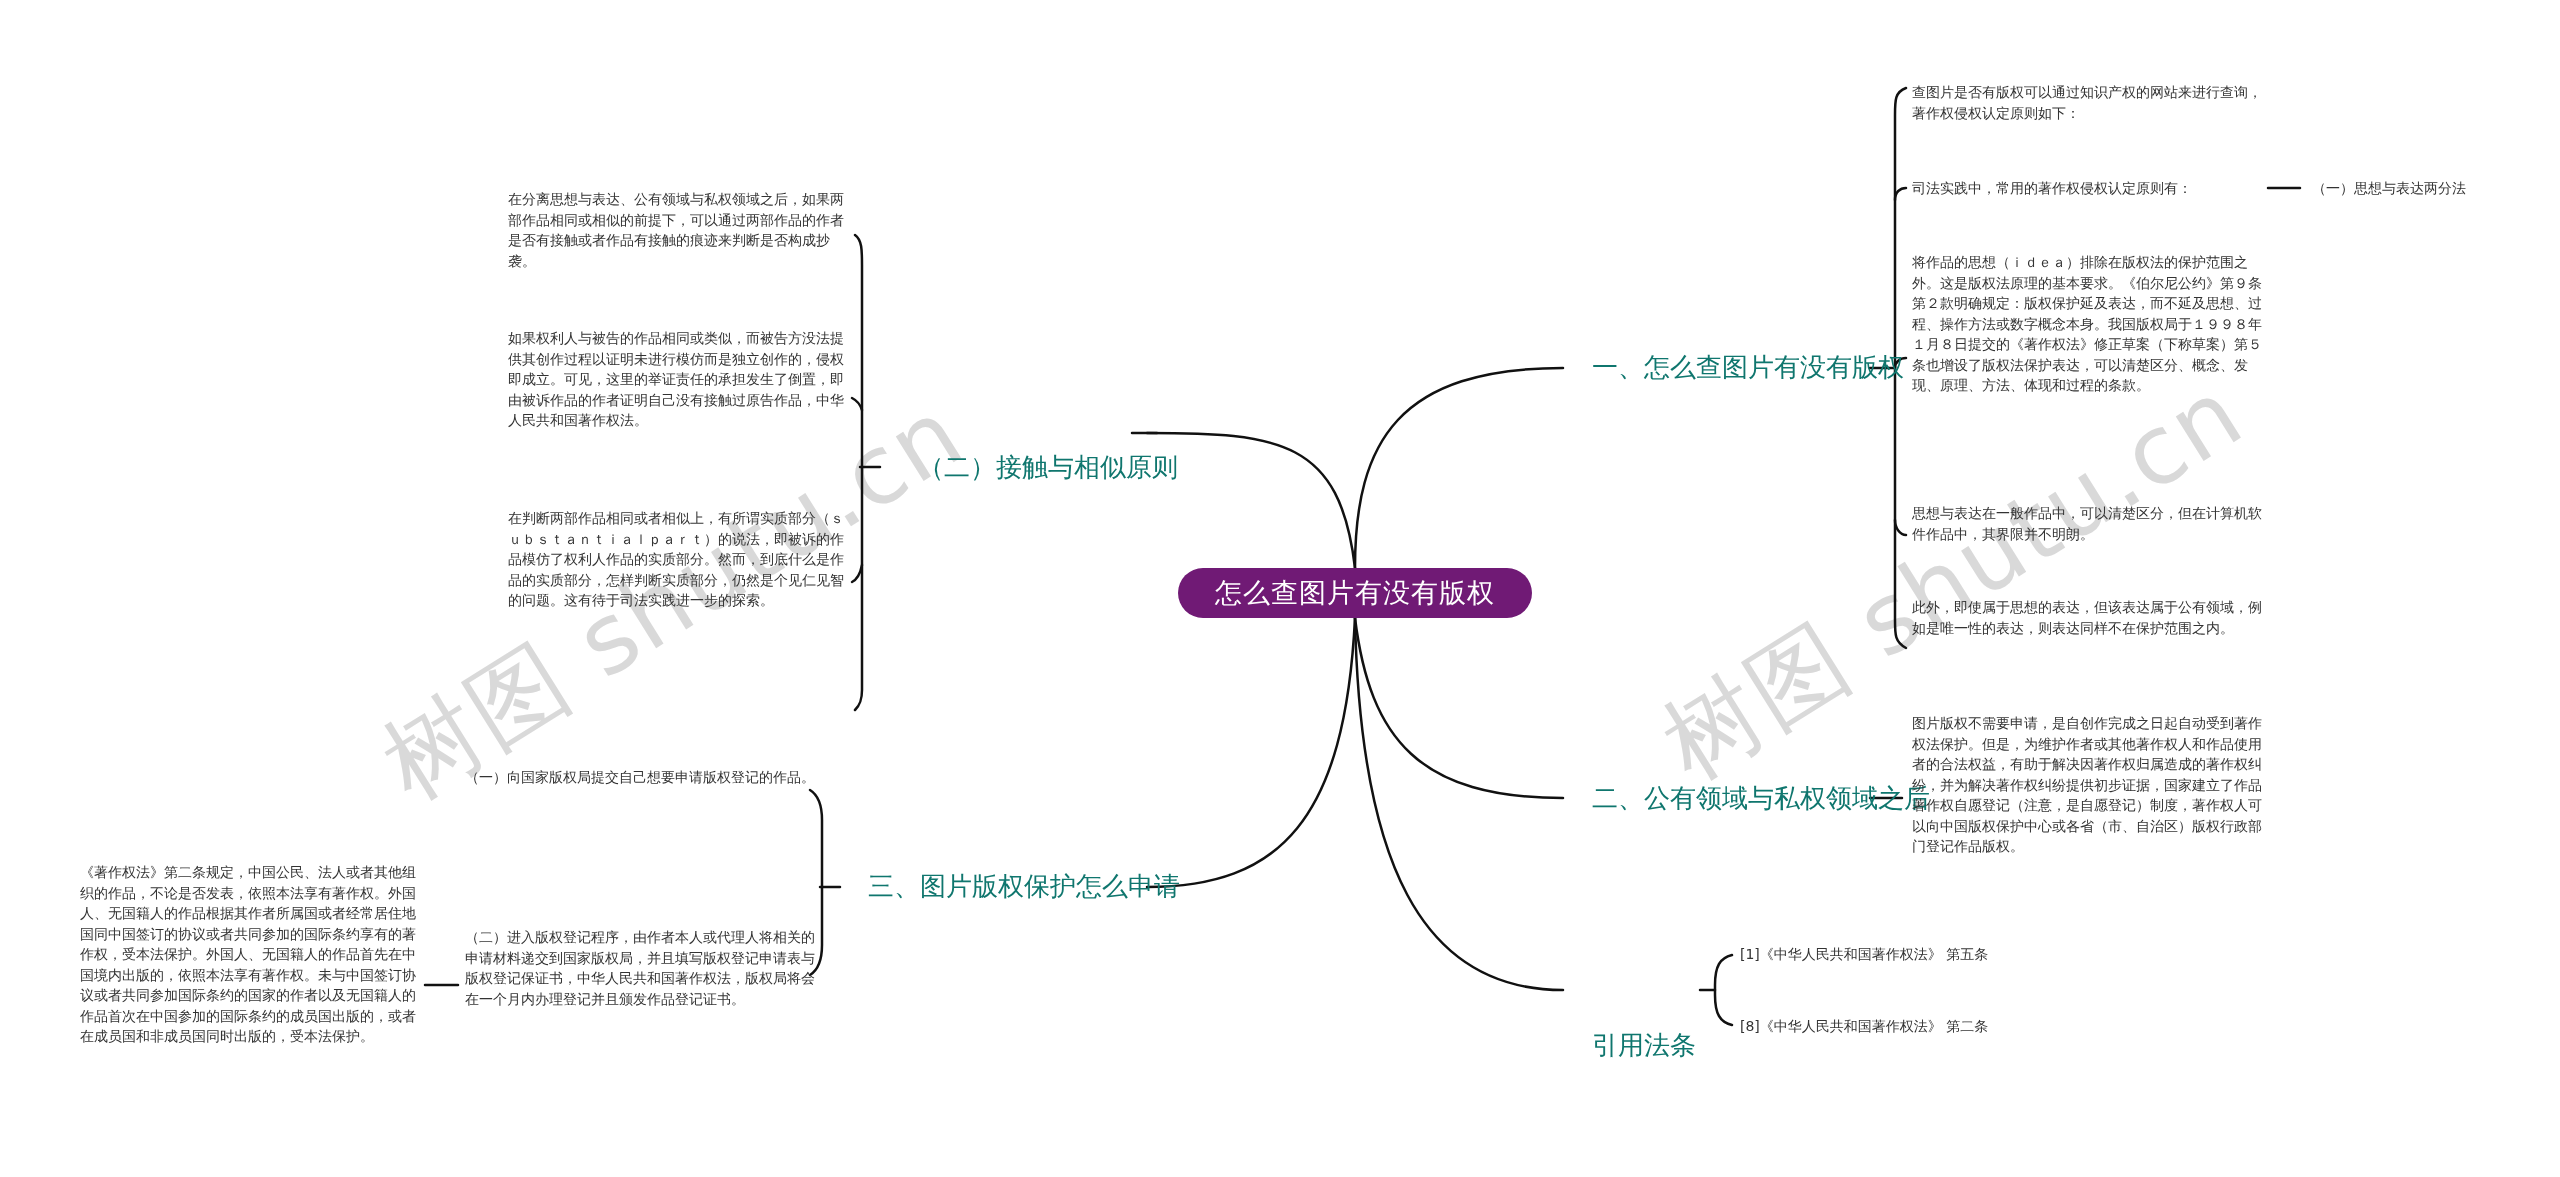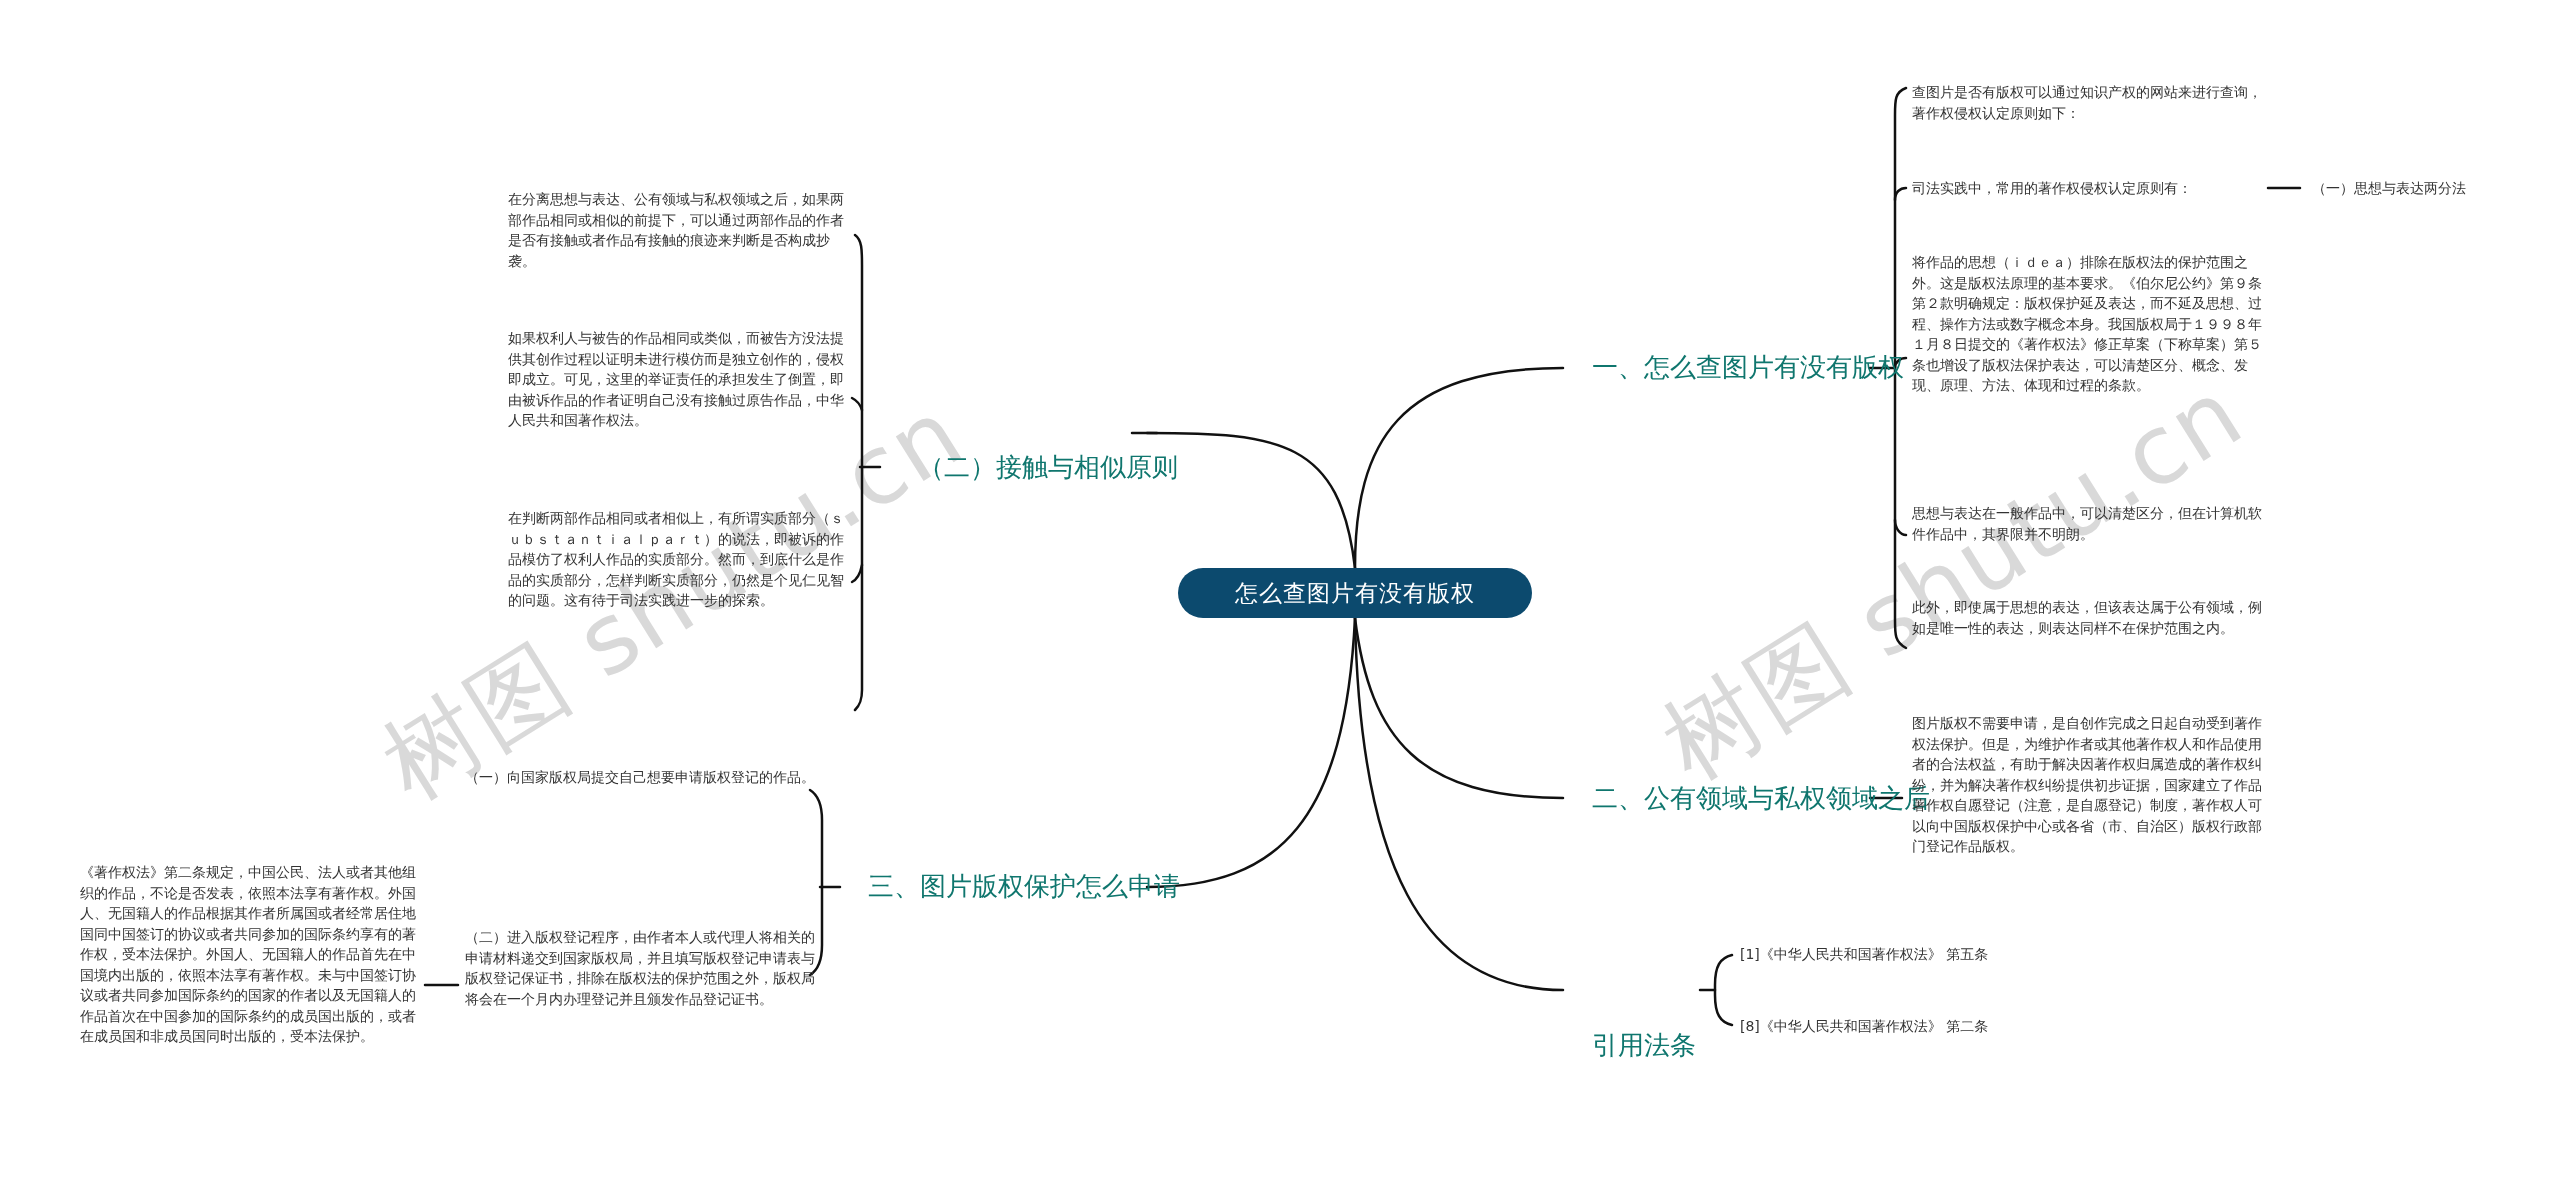--- a/index.html
+++ b/index.html
@@ -11,23 +11,23 @@
   }
   #links { position: absolute; left: 0; top: 0; width: 2560px; height: 1177px; pointer-events: none; }
   #links path { fill: none; stroke: #111111; stroke-width: 2.5; stroke-linecap: round; }
   .watermark {
     position: absolute; font-size: 96px; color: rgba(170,170,170,0.45);
     font-family: "DejaVu Sans", sans-serif; white-space: nowrap;
     transform-origin: left top; pointer-events: none; letter-spacing: 2px;
   }
   .root {
     position: absolute; left: 1178px; top: 568px; width: 354px; height: 50px;
-    background: #0c4a6e; color: #ffffff; border-radius: 25px;
+    background: #701a75; color: #ffffff; border-radius: 25px;
     display: flex; align-items: center; justify-content: center;
-    font-size: 23px; letter-spacing: 1px;
+    font-size: 27px; letter-spacing: 1px;
   }
   .branch { position: absolute; font-size: 26px; color: #0f766e; white-space: nowrap; line-height: 26px; }
   .leaf { position: absolute; font-size: 14px; line-height: 20.5px; color: #333; }
   .leaf.nowrap { white-space: nowrap; }
 </style>
 </head>
 <body>
 
 <div class="watermark" style="left:360px; top:720px; transform: rotate(-32deg);">树图 shutu.cn</div>
 <div class="watermark" style="left:1640px; top:700px; transform: rotate(-32deg);">树图 shutu.cn</div>
@@ -81,14 +81,14 @@
 <div class="leaf nowrap" style="left:1740px; top:944px;">[1]《中华人民共和国著作权法》 第五条</div>
 <div class="leaf nowrap" style="left:1740px; top:1016px;">[8]《中华人民共和国著作权法》 第二条</div>
 
 <div class="branch" style="left:918px; top:454px;">（二）接触与相似原则</div>
 <div class="leaf" style="left:508px; top:189px; width:345px;">在分离思想与表达、公有领域与私权领域之后，如果两部作品相同或相似的前提下，可以通过两部作品的作者是否有接触或者作品有接触的痕迹来判断是否构成抄袭。</div>
 <div class="leaf" style="left:508px; top:328px; width:345px;">如果权利人与被告的作品相同或类似，而被告方没法提供其创作过程以证明未进行模仿而是独立创作的，侵权即成立。可见，这里的举证责任的承担发生了倒置，即由被诉作品的作者证明自己没有接触过原告作品，中华人民共和国著作权法。</div>
 <div class="leaf" style="left:508px; top:508px; width:345px;">在判断两部作品相同或者相似上，有所谓实质部分（ｓｕｂｓｔａｎｔｉａｌｐａｒｔ）的说法，即被诉的作品模仿了权利人作品的实质部分。然而，到底什么是作品的实质部分，怎样判断实质部分，仍然是个见仁见智的问题。这有待于司法实践进一步的探索。</div>
 
 <div class="branch" style="left:868px; top:874px;font-family:Liberation Serif, serif;">三、图片版权保护怎么申请</div>
 <div class="leaf" style="left:465px; top:767px; width:355px;">（一）向国家版权局提交自己想要申请版权登记的作品。</div>
-<div class="leaf" style="left:465px; top:927px; width:355px;">（二）进入版权登记程序，由作者本人或代理人将相关的申请材料递交到国家版权局，并且填写版权登记申请表与版权登记保证书，排除在版权法的保护范围之外，版权局将会在一个月内办理登记并且颁发作品登记证书。</div>
+<div class="leaf" style="left:465px; top:927px; width:355px;">（二）进入版权登记程序，由作者本人或代理人将相关的申请材料递交到国家版权局，并且填写版权登记申请表与版权登记保证书，中华人民共和国著作权法，版权局将会在一个月内办理登记并且颁发作品登记证书。</div>
 <div class="leaf" style="left:80px; top:862px; width:345px;">《著作权法》第二条规定，中国公民、法人或者其他组织的作品，不论是否发表，依照本法享有著作权。外国人、无国籍人的作品根据其作者所属国或者经常居住地国同中国签订的协议或者共同参加的国际条约享有的著作权，受本法保护。外国人、无国籍人的作品首先在中国境内出版的，依照本法享有著作权。未与中国签订协议或者共同参加国际条约的国家的作者以及无国籍人的作品首次在中国参加的国际条约的成员国出版的，或者在成员国和非成员国同时出版的，受本法保护。</div>
 
 </body></html>

